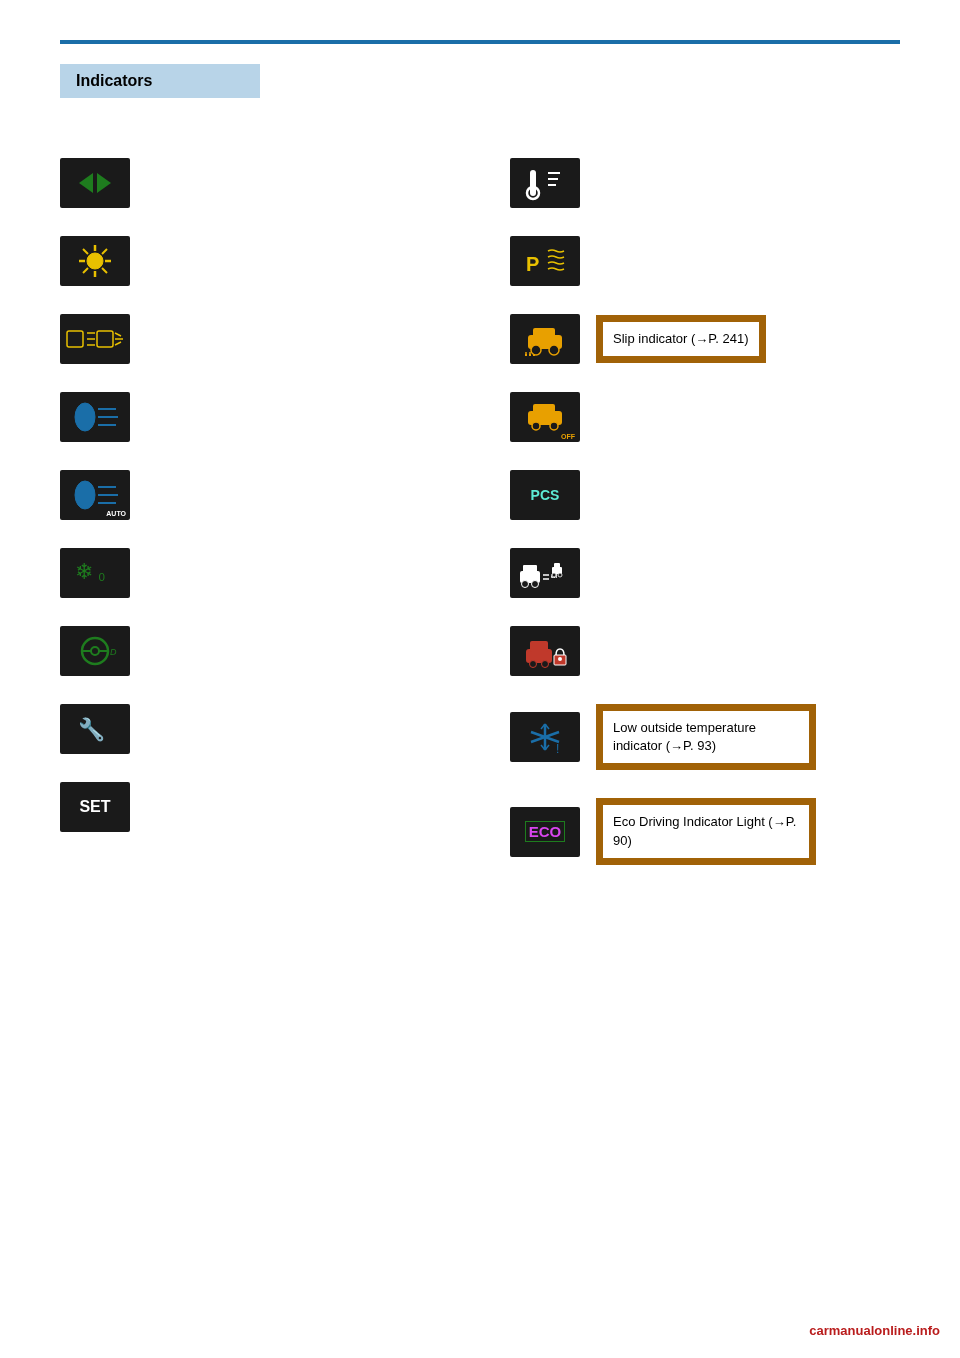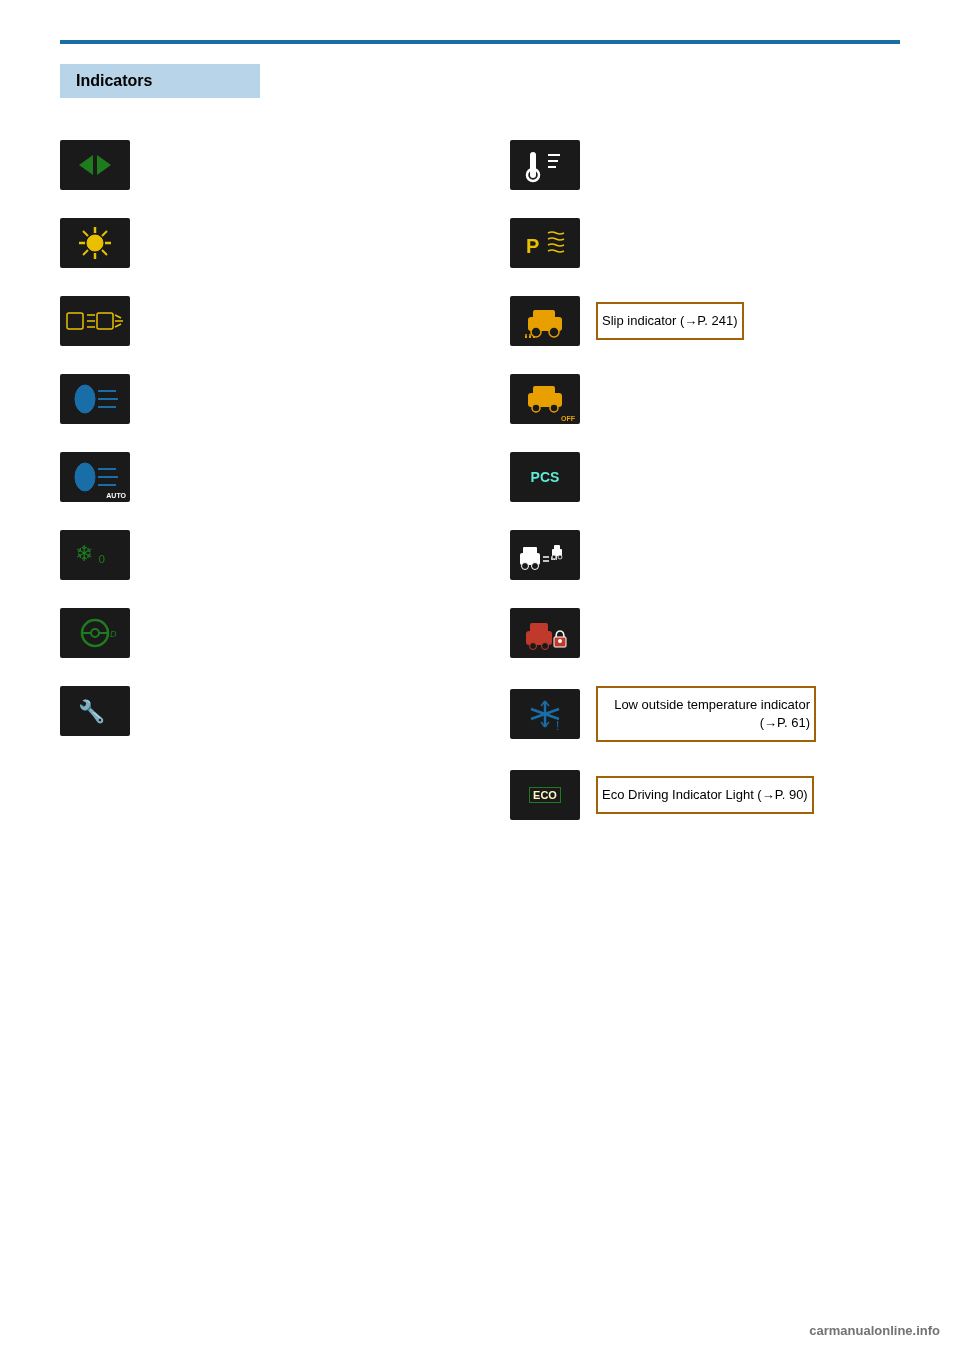--- a/index.html
+++ b/index.html
@@ -21,21 +21,21 @@
     .top-blue-bar {
       width: 100%;
       height: 4px;
       background: #1a6ea8;
       margin-bottom: 20px;
     }
 
     .section-header {
       background: #b8d4e8;
       padding: 8px 16px;
-      margin-bottom: 22px;
+      margin-bottom: 40px;
       display: inline-block;
       min-width: 200px;
     }
 
     .section-header-text {
       font-size: 16px;
       font-weight: bold;
       color: #000;
     }
 
@@ -64,28 +64,27 @@
       background: #1a1a1a;
       display: flex;
       align-items: center;
       justify-content: center;
       flex-shrink: 0;
       position: relative;
       border-radius: 2px;
     }
 
     .callout-box {
-      border: 2px solid #a16207;
-      padding: 8px 4px;
+      border: 7px solid #a16207;
+      padding: 8px 10px;
       font-size: 13px;
       line-height: 1.4;
       color: #000;
       max-width: 220px;
       background: #fff;
-      text-align: right;
     }
 
     
     .icon-arrows {
       display: flex;
       gap: 4px;
       align-items: center;
     }
     .arrow-left {
       width: 0;
@@ -108,32 +107,32 @@
       font-weight: bold;
     }
 
     .pcs-text {
       color: #5eead4;
       font-size: 14px;
       font-weight: bold;
     }
 
     .eco-text {
-      color: #fef9c3;
-      font-size: 11px;
+      color: #d946ef;
+      font-size: 15px;
       font-weight: bold;
       border: 1px solid #1e7c1e;
       padding: 1px 3px;
     }
 
     .watermark {
       position: absolute;
       bottom: 20px;
       right: 20px;
-      color: #737373;
+      color: #b91c1c;
       font-size: 13px;
       font-weight: bold;
     }
   </style>
 </head>
 <body>
 
 <div class="page-container">
   <div class="top-blue-bar"></div>
 
@@ -233,20 +232,25 @@
 
       <div class="indicator-row">
         <div class="indicator-icon">
           <svg width="50" height="36" viewBox="0 0 50 36">
 
             <text x="8" y="26" font-size="22" fill="#e8c000" font-family="Arial">🔧</text>
           </svg>
         </div>
       </div>
 
+      <div class="indicator-row">
+        <div class="indicator-icon">
+          <span class="icon-set-text">SET</span>
+        </div>
+      </div>
 
     </div>
 
     <div class="indicators-column">
 
       <div class="indicator-row">
         <div class="indicator-icon">
           <svg width="50" height="36" viewBox="0 0 50 36">
 
             <rect x="10" y="5" width="6" height="26" rx="3" fill="#fff"></rect>
@@ -357,21 +361,21 @@
 
             <line x1="25" y1="5" x2="21" y2="10" stroke="#1a6ea8" stroke-width="1.5"></line>
             <line x1="25" y1="5" x2="29" y2="10" stroke="#1a6ea8" stroke-width="1.5"></line>
             <line x1="25" y1="31" x2="21" y2="26" stroke="#1a6ea8" stroke-width="1.5"></line>
             <line x1="25" y1="31" x2="29" y2="26" stroke="#1a6ea8" stroke-width="1.5"></line>
 
             <text x="36" y="34" font-size="12" fill="#1a6ea8" font-family="Arial">!</text>
           </svg>
         </div>
         <div class="callout-box">
-          <span>Low outside temperature indicator (→P. 61)</span>
+          <span>Low outside temperature indicator (→P. 93)</span>
         </div>
       </div>
 
       <div class="indicator-row">
         <div class="indicator-icon">
           <span class="eco-text">ECO</span>
         </div>
         <div class="callout-box">
           <span>Eco Driving Indicator Light (→P. 90)</span>
         </div>

